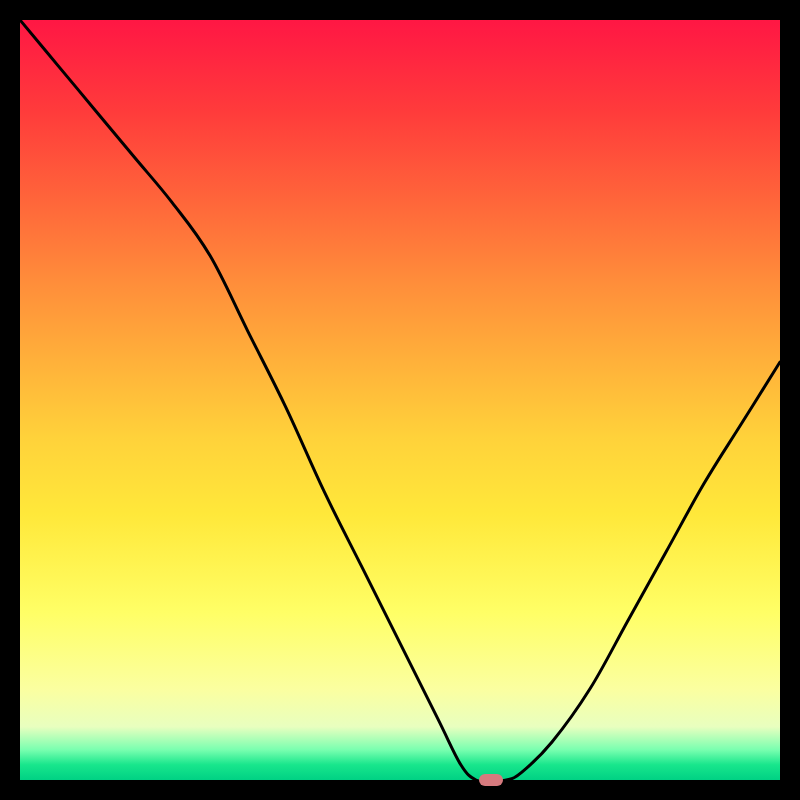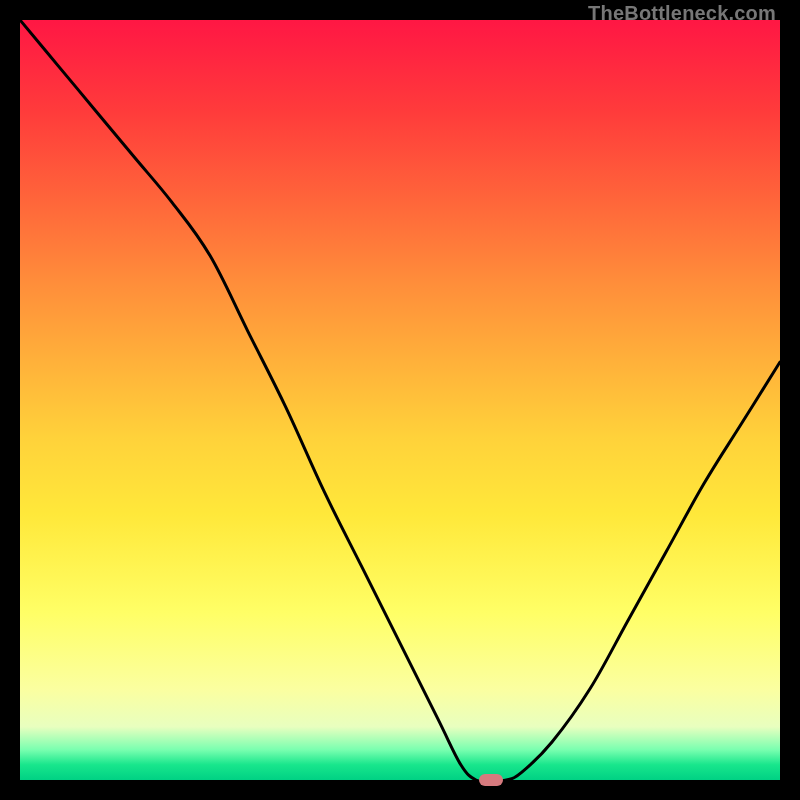--- a/index.html
+++ b/index.html
@@ -53,21 +53,20 @@
     height: 12px;
     border-radius: 6px;
     background: #d67a7e;
     transform: translate(-50%, -50%);
   }
 </style>
 </head>
 <body>
 
 <div class="outer">
-  <div class="watermark">TheBottleneck.com</div>
 
   <div class="plot-area">
     <svg class="curve" viewBox="0 0 760 760" preserveAspectRatio="none">
       <path id="curve-path" d="M 0.00 0.00 C 6.84 8.21, 24.32 29.18, 38.00 45.60 C 51.68 62.02, 62.32 74.78, 76.00 91.20 C 89.68 107.62, 100.32 120.38, 114.00 136.80 C 127.68 153.22, 138.32 164.62, 152.00 182.40 C 165.68 200.18, 176.32 212.34, 190.00 235.60 C 203.68 258.86, 214.32 284.24, 228.00 311.60 C 241.68 338.96, 252.32 358.87, 266.00 387.60 C 279.68 416.33, 290.32 442.47, 304.00 471.20 C 317.68 499.93, 328.32 519.84, 342.00 547.20 C 355.68 574.56, 366.32 595.84, 380.00 623.20 C 393.68 650.56, 407.06 677.31, 418.00 699.20 C 428.94 721.09, 433.96 733.86, 440.80 744.80 C 447.64 755.74, 450.53 757.26, 456.00 760.00 C 461.47 762.74, 465.73 760.00, 471.20 760.00 C 476.67 760.00, 480.93 761.37, 486.40 760.00 C 491.87 758.63, 493.39 759.24, 501.60 752.40 C 509.81 745.56, 519.69 737.05, 532.00 722.00 C 544.31 706.95, 556.32 690.69, 570.00 668.80 C 583.68 646.91, 594.32 625.02, 608.00 600.40 C 621.68 575.78, 632.32 556.62, 646.00 532.00 C 659.68 507.38, 670.32 486.86, 684.00 463.60 C 697.68 440.34, 708.32 424.69, 722.00 402.80 C 735.68 380.91, 753.16 352.94, 760.00 342.00" fill="none" stroke="#000000" stroke-width="3" stroke-linejoin="round" stroke-linecap="round"></path>
     </svg>
     <div id="marker" class="marker" style="left: 471.2px; top: 760px; background: rgb(214, 122, 126);"></div>
   </div>
 </div>
 
 </body></html>

